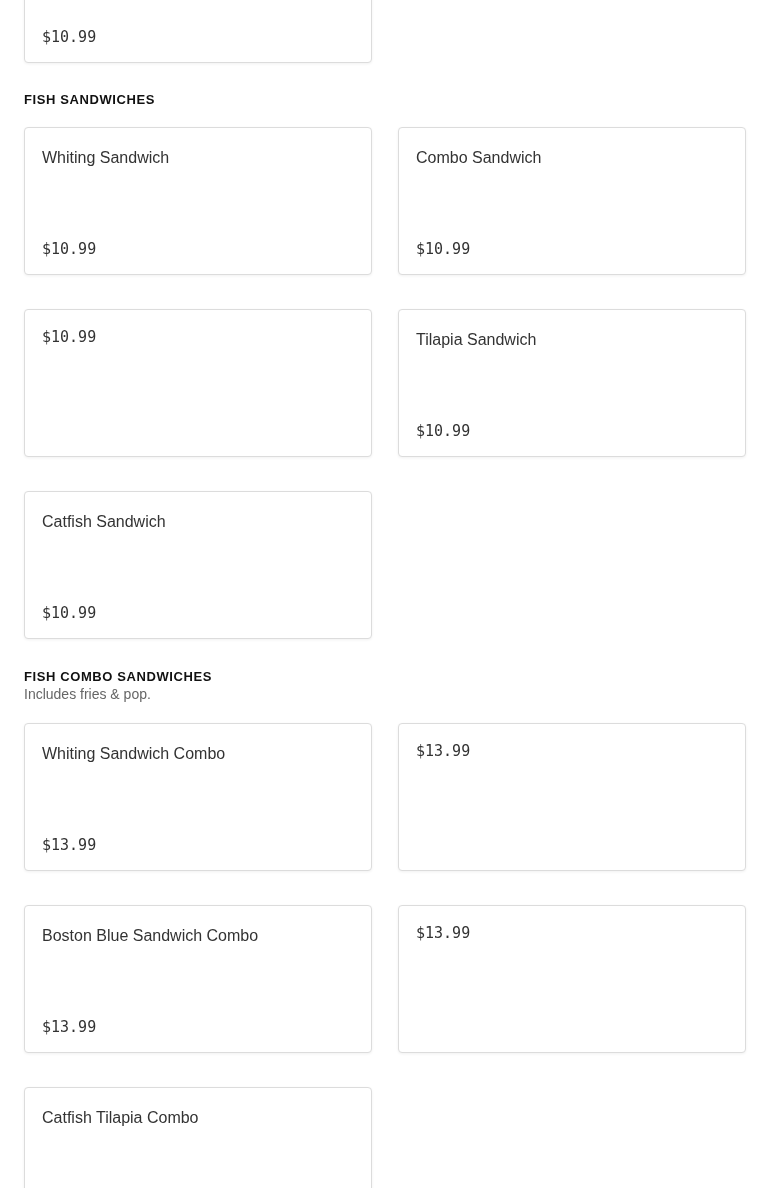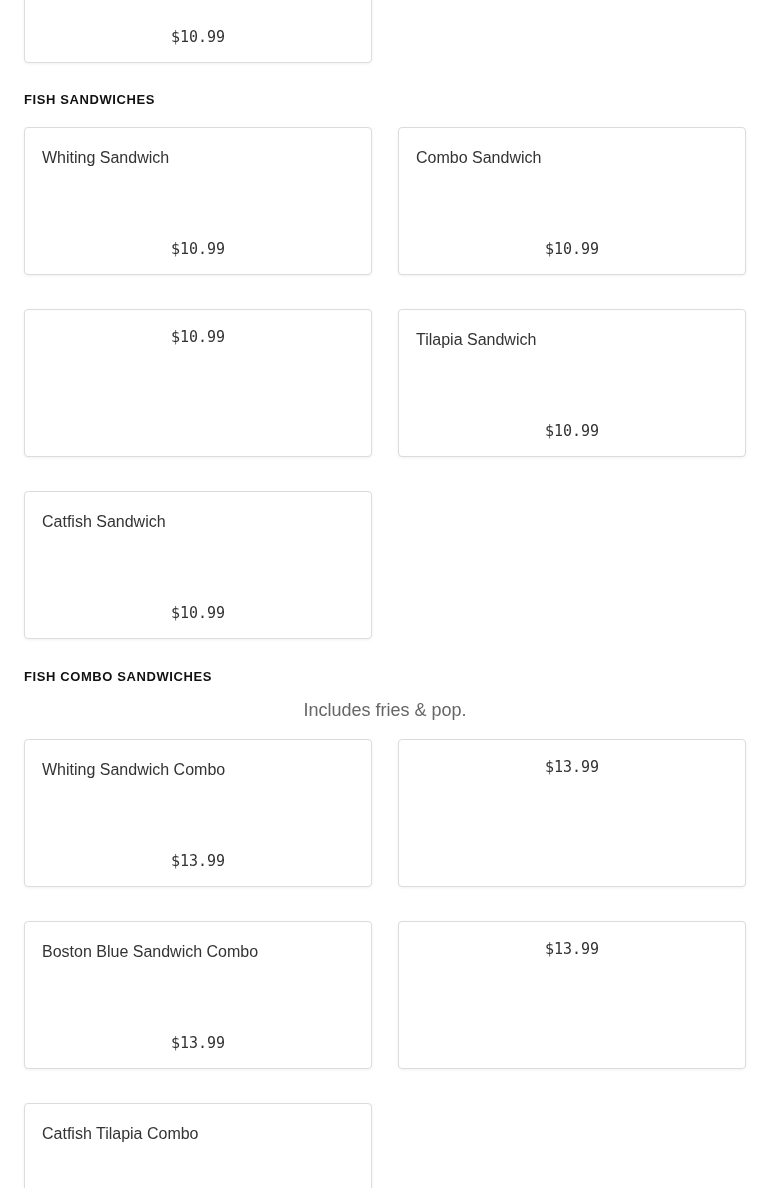--- a/index.html
+++ b/index.html
@@ -39,41 +39,39 @@
     font-size: 16px;
     font-weight: 400;
     color: #333333;
     line-height: 24px;
   }
   .card-price {
     font-family: "DejaVu Sans Mono", "Liberation Mono", monospace;
     font-size: 15px;
     color: #333333;
     line-height: 18px;
-    text-align: center;
   }
   .section-title {
     font-size: 13px;
     font-weight: 800;
     letter-spacing: 0.6px;
     color: #111111;
     line-height: 19px;
     margin-top: 27px;
     margin-bottom: 18px;
   }
   .section-title.has-subtitle {
     margin-top: 28px;
-    margin-bottom: 16px;
+    margin-bottom: 0;
   }
   .section-subtitle {
-    font-size: 18px;
+    font-size: 14px;
     color: #666666;
     line-height: 17px;
     margin-bottom: 20px;
-    text-align: center;
   }
 </style>
 </head>
 <body>
 
 <div class="page">
 
   <div class="menu-grid partial-top">
     <div class="card">
       <div class="card-title"></div>

